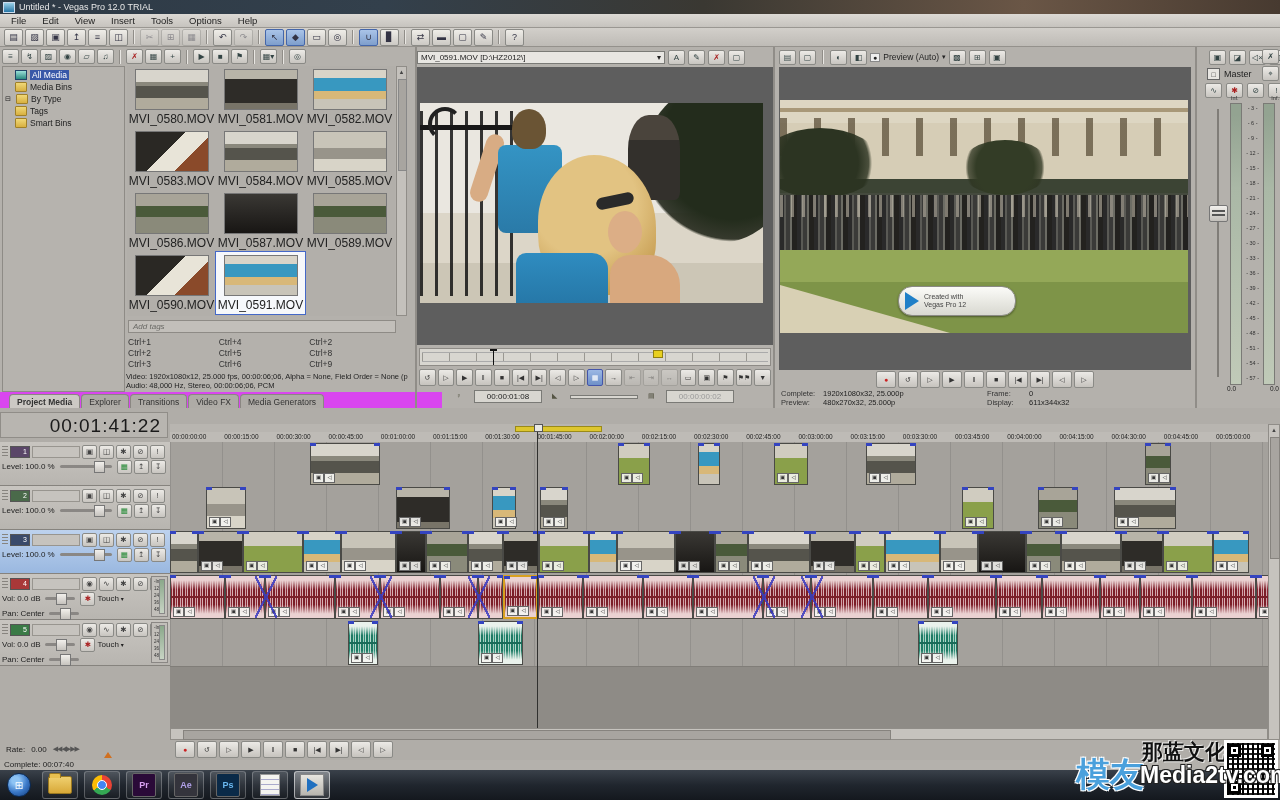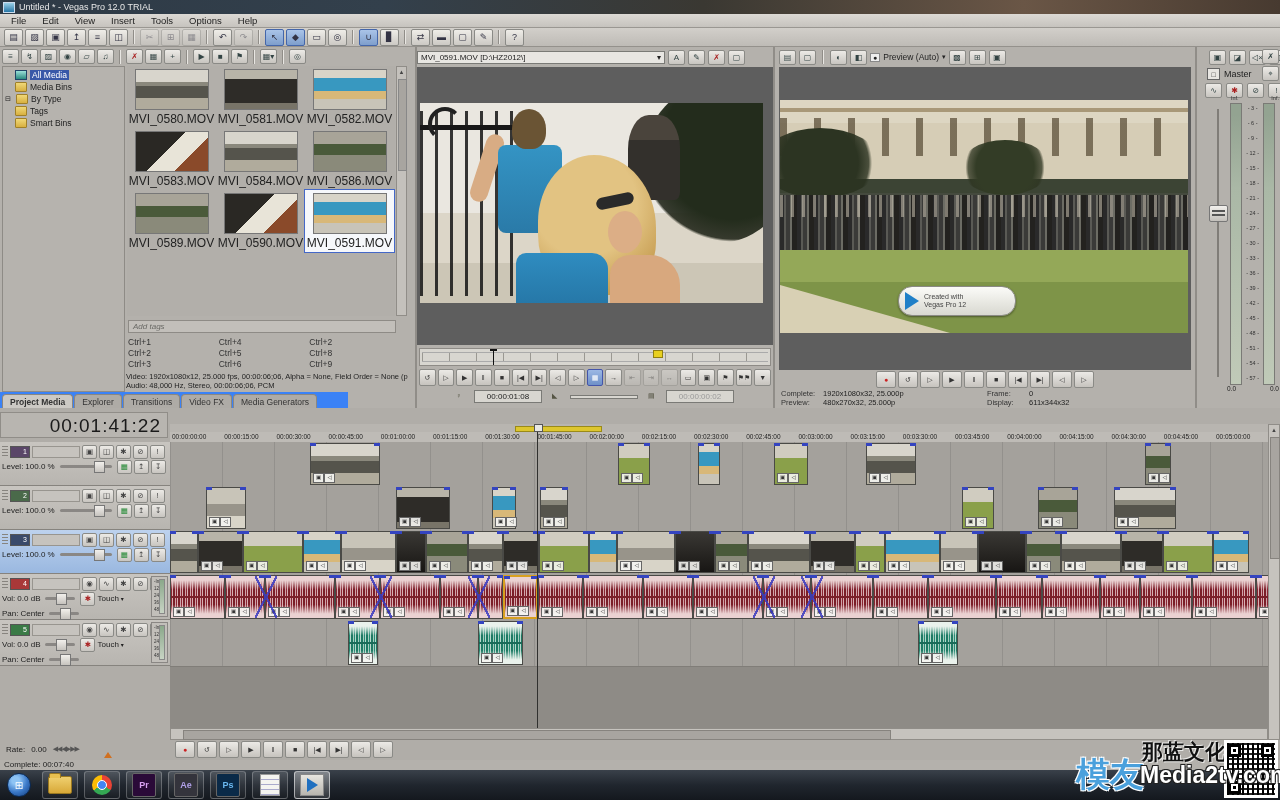--- a/index.html
+++ b/index.html
@@ -38,21 +38,21 @@
   .mitem .mname{font-size:12px;color:#222;margin-top:2px;}
   .mitem.sel{background:#f6f8fb;outline:1px solid #4468c8;}
   #mscroll{left:396px;top:66px;width:11px;height:250px;background:#c4c1bc;border:1px solid #908d88;box-sizing:border-box;}
   #mscroll .thumb{position:absolute;left:1px;top:12px;width:7px;height:90px;background:#a8a5a0;border:1px solid #888;}
   .scar{font-size:6px;text-align:center;color:#444;line-height:10px;}
   #addtags{left:128px;top:320px;width:268px;height:13px;background:#c2bfba;border:1px solid #8e8b86;
     font-size:8px;color:#6a6a66;font-style:italic;line-height:12px;padding-left:4px;box-sizing:border-box;}
   #keys{left:128px;top:337px;width:272px;height:34px;display:grid;grid-template-columns:1fr 1fr 1fr;grid-auto-flow:column;
     grid-template-rows:repeat(3,11px);font-size:8.5px;color:#333;}
   #minfo{left:126px;top:372px;width:290px;height:20px;font-size:7.5px;color:#222;line-height:9px;overflow:hidden;white-space:nowrap;}
-  #tabs{left:0;top:392px;width:348px;height:16px;background:#3b82f6;display:flex;align-items:flex-end;gap:1px;padding-left:2px;box-sizing:border-box;}
+  #tabs{left:0;top:392px;width:442px;height:16px;background:#d946ef;display:flex;align-items:flex-end;gap:1px;padding-left:9px;box-sizing:border-box;}
   .tab{font-size:8.5px;color:#333;background:#aeaba6;border:1px solid #8a8782;border-bottom:none;border-radius:4px 4px 0 0;padding:2px 7px 1px;}
   .tab.act{background:#ccc9c4;font-weight:bold;}
   
   #cpanel{left:415px;top:47px;width:360px;height:361px;border-left:2px solid #908d88;border-right:2px solid #908d88;box-sizing:border-box;}
   #cbar{left:417px;top:49px;width:356px;height:16px;display:flex;align-items:center;gap:3px;}
   #ccombo{width:248px;height:13px;background:#e8e6e2;border:1px solid #7a7a76;font-size:8px;color:#222;
     line-height:12px;padding:0 3px;display:flex;justify-content:space-between;box-sizing:border-box;}
   #cvid{left:417px;top:67px;width:356px;height:278px;background:#5e5e5e;}
   #cscene{left:3px;top:36px;width:343px;height:200px;position:absolute;overflow:hidden;
     background:linear-gradient(180deg,#eae7e0 0 55%,#dcd6c8 55% 80%,#ccc6b6 80%);}
@@ -350,22 +350,30 @@
     </div>
     <div class="mitem">
       <div class="mthumb th-desk"></div>
       <div class="mname">MVI_0583.MOV</div>
     </div>
     <div class="mitem">
       <div class="mthumb th-crowd"></div>
       <div class="mname">MVI_0584.MOV</div>
     </div>
     <div class="mitem">
+      <div class="mthumb th-street"></div>
+      <div class="mname">MVI_0585.MOV</div>
+    </div>
+    <div class="mitem">
       <div class="mthumb th-bench"></div>
       <div class="mname">MVI_0586.MOV</div>
+    </div>
+    <div class="mitem">
+      <div class="mthumb th-dark"></div>
+      <div class="mname">MVI_0587.MOV</div>
     </div>
     <div class="mitem">
       <div class="mthumb th-bench"></div>
       <div class="mname">MVI_0589.MOV</div>
     </div>
     <div class="mitem">
       <div class="mthumb th-desk"></div>
       <div class="mname">MVI_0590.MOV</div>
     </div>
     <div class="mitem sel">

